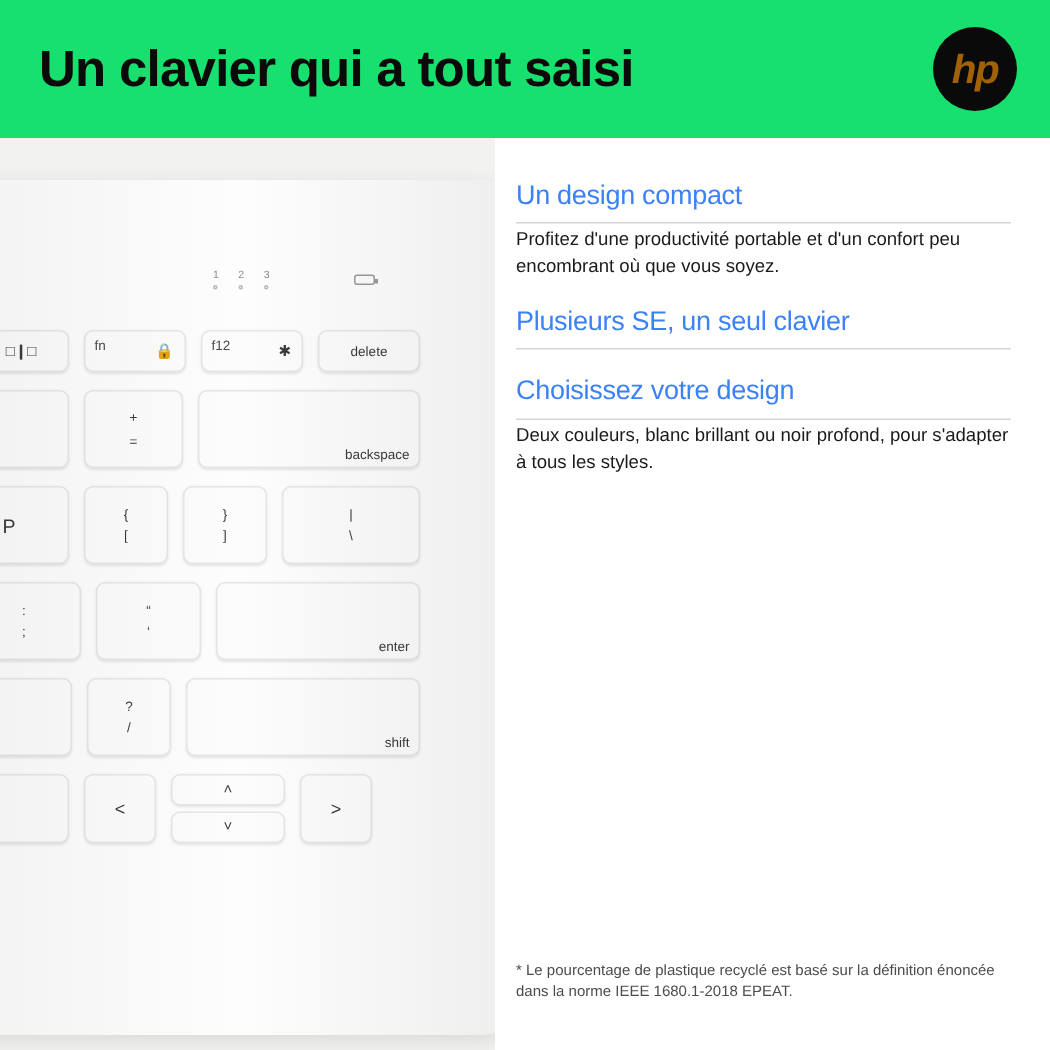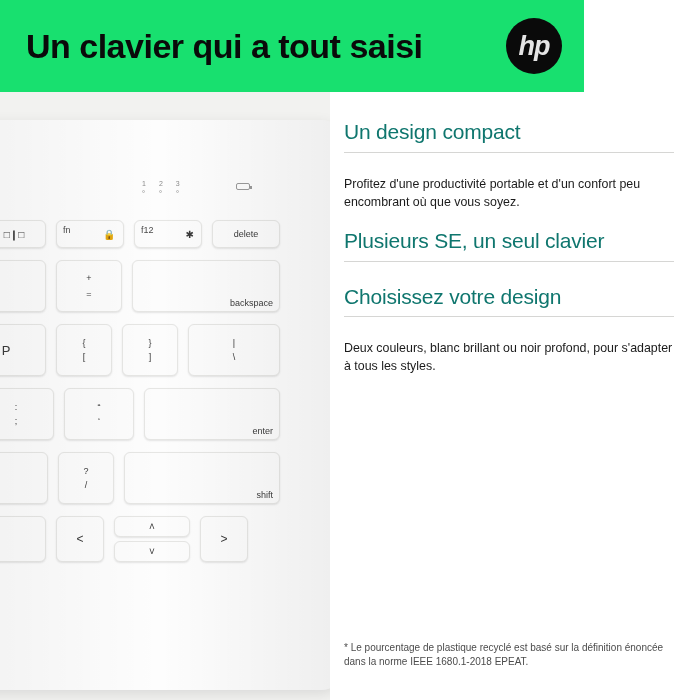--- a/index.html
+++ b/index.html
@@ -14,40 +14,40 @@
     position: relative;
     width: 700px; height: 700px;
     background: #ffffff;
     overflow: hidden;
   }
 
   
   .banner {
     position: absolute;
     left: 0; top: 0;
-    width: 584px; height: 92px;
+    width: 700px; height: 92px;
     background: #18e06f;
     display: flex;
     align-items: center;
     justify-content: space-between;
     padding: 0 22px 0 26px;
   }
   .banner-title {
     font-size: 34px;
     font-weight: bold;
     color: #0a0a0a;
     letter-spacing: -0.5px;
     line-height: 1;
     white-space: nowrap;
   }
   .hp-logo {
     width: 56px; height: 56px;
     border-radius: 50%;
     background: #0a0a0a;
-    color: #e5e5e5;
+    color: #a16207;
     display: flex;
     align-items: center;
     justify-content: center;
     font-size: 27px;
     font-weight: bold;
     font-style: italic;
     letter-spacing: -1px;
     flex: none;
   }
 
@@ -133,24 +133,24 @@
   .icon-sm { font-size: 10px; color: #3a3a3a; }
 
   
   .content {
     position: absolute;
     left: 344px; top: 120px;
     width: 330px;
   }
   .block { margin-bottom: 17px; }
   .block h2 {
-    margin: 0 0 23px 0;
-    font-size: 21px;
+    margin: 0 0 2px 0;
+    font-size: 18px;
     font-weight: normal;
-    color: #0f766e;
+    color: #3b82f6;
     line-height: 1.18;
     letter-spacing: -0.2px;
     padding-bottom: 7px;
     border-bottom: 1px solid #d6d6d4;
   }
   .block p {
     margin: 0;
     font-size: 12.4px;
     color: #1b1b1b;
     line-height: 1.45;

